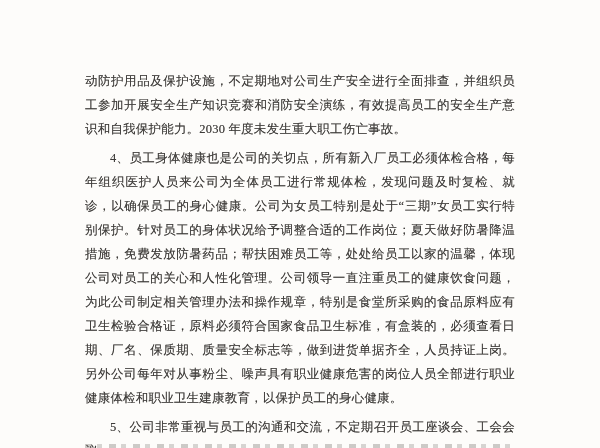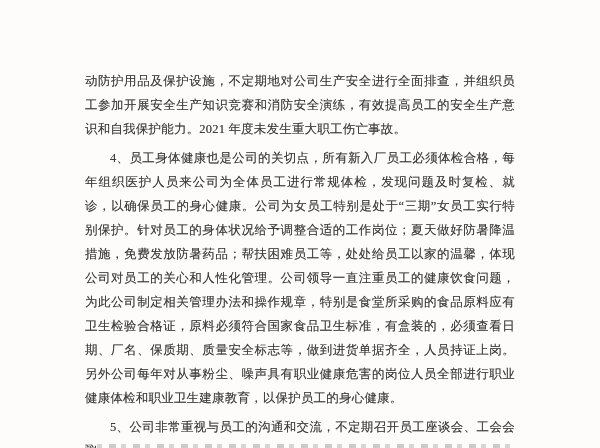--- a/index.html
+++ b/index.html
@@ -53,18 +53,18 @@
       rgba(125, 120, 115, 0.30) 12px 17px,
       rgba(125, 120, 115, 0.0) 17px 24px
     );
   }
 </style>
 </head>
 <body>
 
 <div class="page">
   <div class="doc-text">
-    <p>动防护用品及保护设施，不定期地对公司生产安全进行全面排查，并组织员工参加开展安全生产知识竞赛和消防安全演练，有效提高员工的安全生产意识和自我保护能力。2021 年度未发生重大职工伤亡事故。</p>
+    <p>动防护用品及保护设施，不定期地对公司生产安全进行全面排查，并组织员工参加开展安全生产知识竞赛和消防安全演练，有效提高员工的安全生产意识和自我保护能力。2030 年度未发生重大职工伤亡事故。</p>
     <p class="indent">4、员工身体健康也是公司的关切点，所有新入厂员工必须体检合格，每年组织医护人员来公司为全体员工进行常规体检，发现问题及时复检、就诊，以确保员工的身心健康。公司为女员工特别是处于“三期”女员工实行特别保护。针对员工的身体状况给予调整合适的工作岗位；夏天做好防暑降温措施，免费发放防暑药品；帮扶困难员工等，处处给员工以家的温馨，体现公司对员工的关心和人性化管理。公司领导一直注重员工的健康饮食问题，为此公司制定相关管理办法和操作规章，特别是食堂所采购的食品原料应有卫生检验合格证，原料必须符合国家食品卫生标准，有盒装的，必须查看日期、厂名、保质期、质量安全标志等，做到进货单据齐全，人员持证上岗。另外公司每年对从事粉尘、噪声具有职业健康危害的岗位人员全部进行职业健康体检和职业卫生建康教育，以保护员工的身心健康。</p>
     <p class="indent">5、公司非常重视与员工的沟通和交流，不定期召开员工座谈会、工会会议，</p>
   </div>
   <div class="cropped-line"></div>
 </div>
 
 </body></html>

